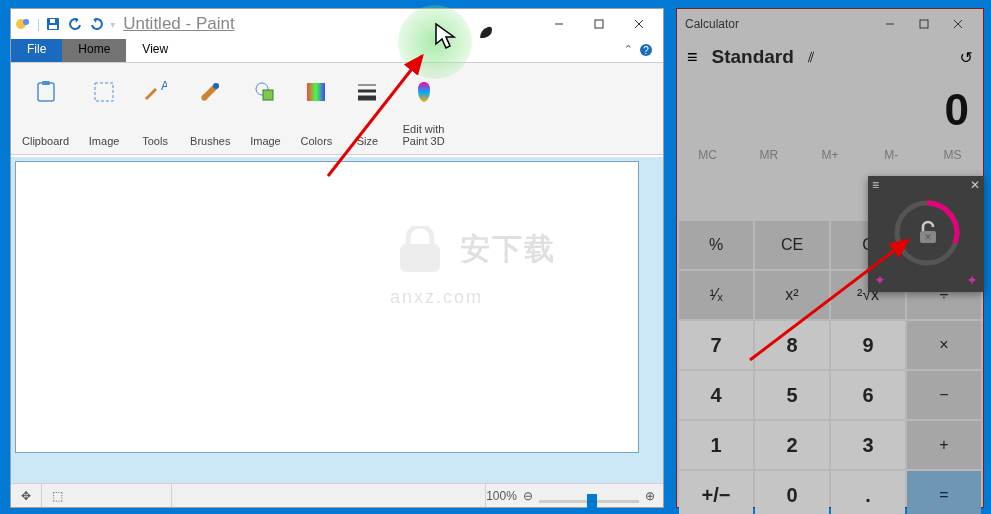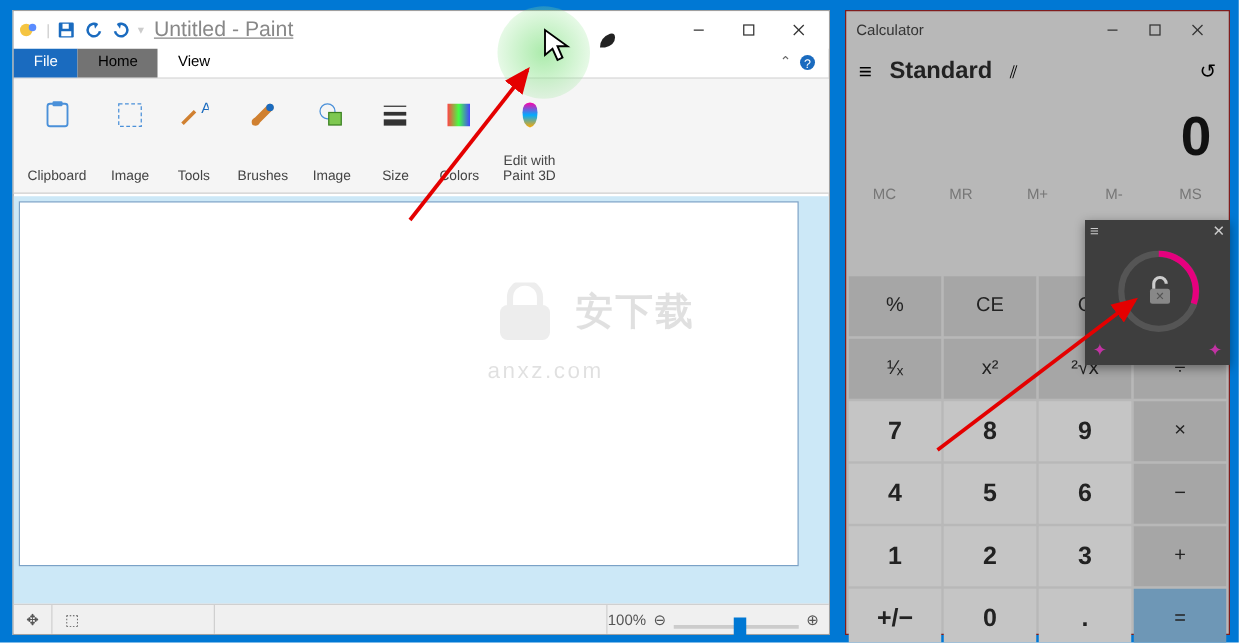--- a/index.html
+++ b/index.html
@@ -184,41 +184,41 @@
           <svg width="24" height="24">
             <circle cx="9" cy="9" r="6" fill="none" stroke="#4a90d9"></circle>
             <rect x="10" y="10" width="10" height="10" fill="#7ec850" stroke="#3a8020"></rect>
           </svg>
         </div>
       <div class="ribbon-label">Image</div>
     </div>
     <div class="ribbon-group">
       <div class="ribbon-icon">
           <svg width="24" height="24">
-            <line x1="3" y1="5" x2="21" y2="5" stroke="#333" stroke-width="1"></line>
-            <line x1="3" y1="11" x2="21" y2="11" stroke="#333" stroke-width="3"></line>
-            <line x1="3" y1="18" x2="21" y2="18" stroke="#333" stroke-width="5"></line>
-          </svg>
-        </div>
-      <div class="ribbon-label">Size</div>
-    </div>
-    <div class="ribbon-group">
-      <div class="ribbon-icon">
-          <svg width="24" height="24">
             <rect x="3" y="3" width="18" height="18" fill="url(#g)"></rect>
             <defs>
               <linearGradient id="g">
                 <stop offset="0" stop-color="#f44"></stop>
                 <stop offset=".5" stop-color="#4f4"></stop>
                 <stop offset="1" stop-color="#44f"></stop>
               </linearGradient>
             </defs>
           </svg>
         </div>
       <div class="ribbon-label">Colors</div>
+    </div>
+    <div class="ribbon-group">
+      <div class="ribbon-icon">
+          <svg width="24" height="24">
+            <line x1="3" y1="5" x2="21" y2="5" stroke="#333" stroke-width="1"></line>
+            <line x1="3" y1="11" x2="21" y2="11" stroke="#333" stroke-width="3"></line>
+            <line x1="3" y1="18" x2="21" y2="18" stroke="#333" stroke-width="5"></line>
+          </svg>
+        </div>
+      <div class="ribbon-label">Size</div>
     </div>
     <div class="ribbon-group">
       <div class="ribbon-icon">
           <svg width="24" height="24">
             <path d="M12 2 Q6 2 6 10 Q6 20 12 22 Q18 20 18 10 Q18 2 12 2 Z" fill="url(#g2)"></path>
             <defs>
               <linearGradient id="g2" x1="0" y1="0" x2="0" y2="1">
                 <stop offset="0" stop-color="#f0a"></stop>
                 <stop offset=".5" stop-color="#0af"></stop>
                 <stop offset="1" stop-color="#fa0"></stop>

